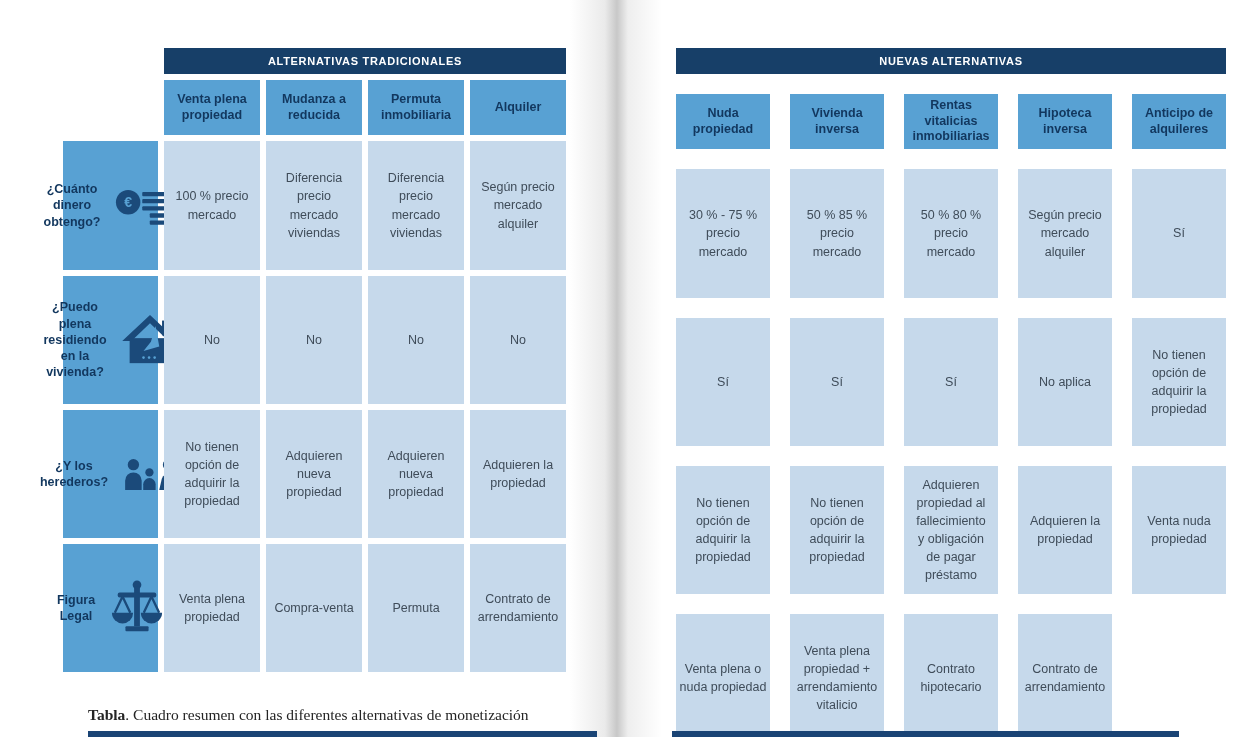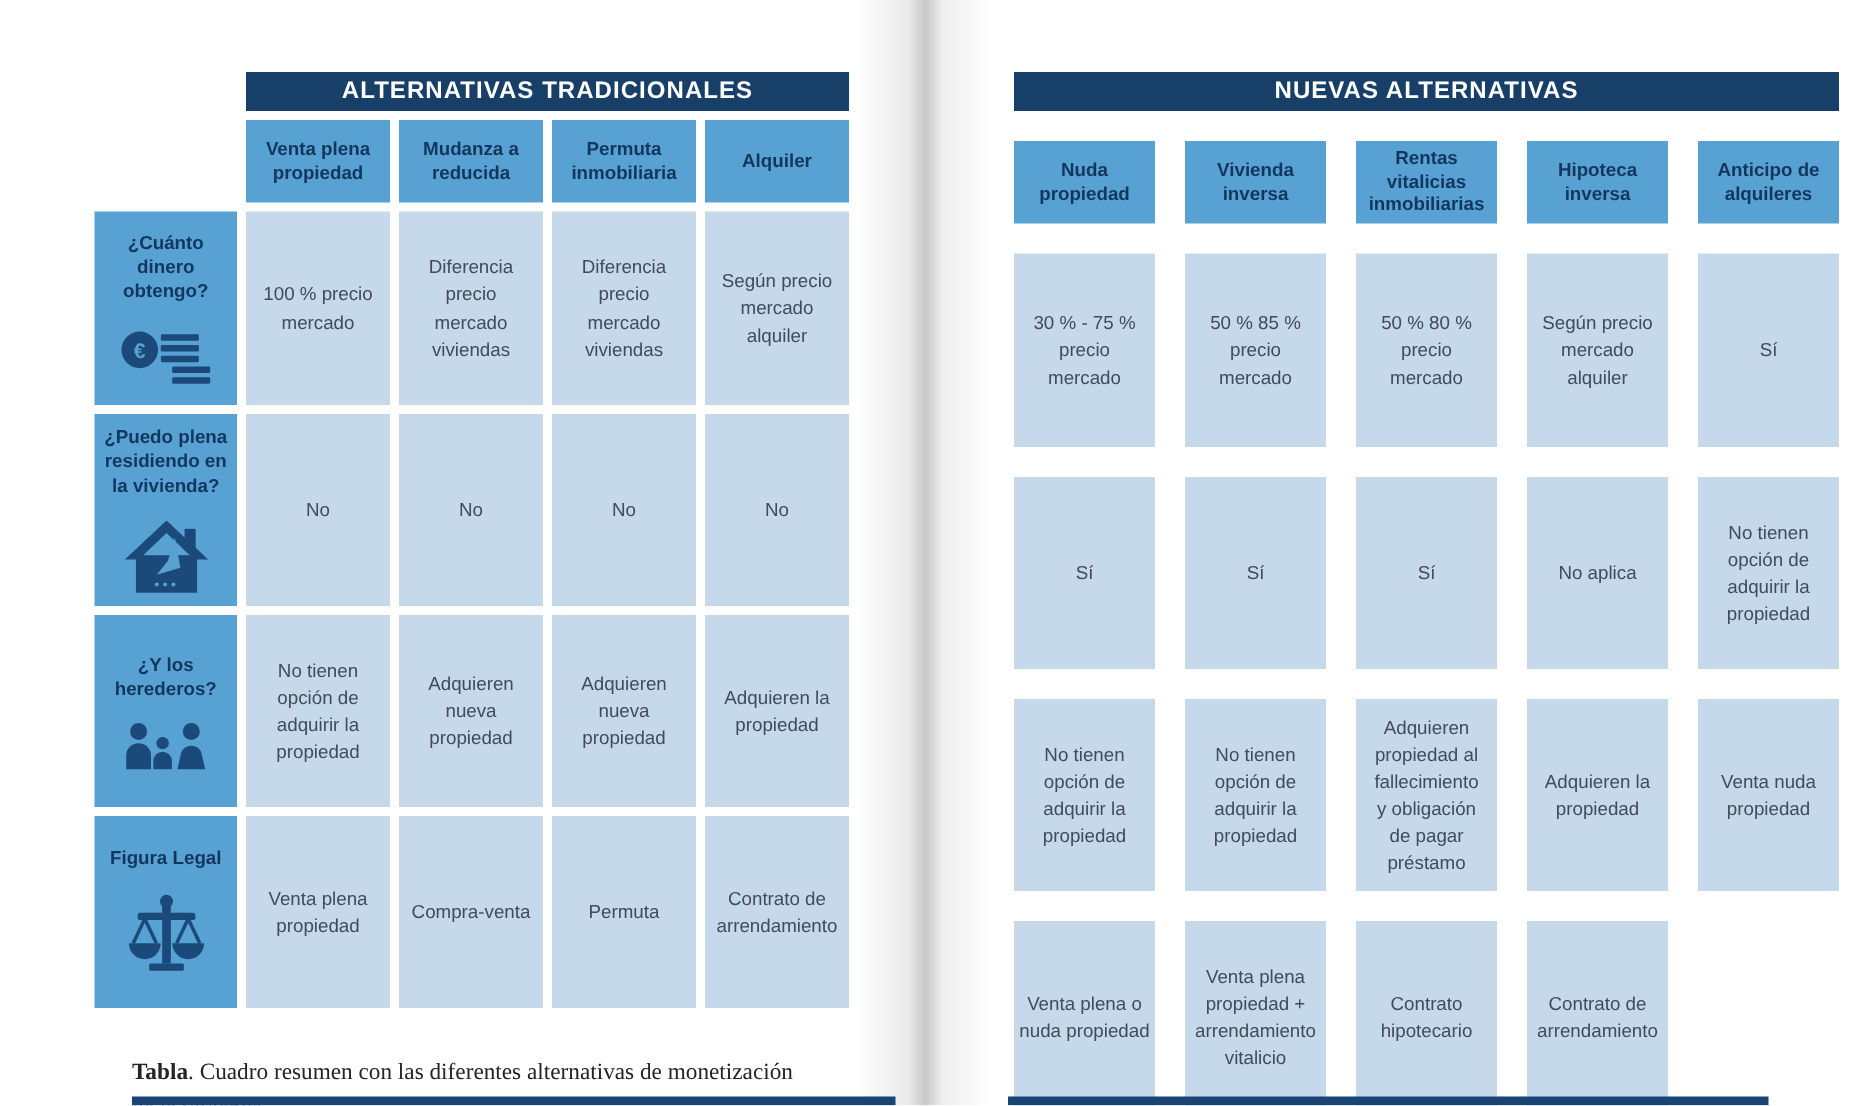--- a/index.html
+++ b/index.html
@@ -23,28 +23,28 @@
     display:grid;grid-template-columns:95px 96px 96px 96px 96px;
     grid-template-rows:26px 55px 129px 128px 128px 128px;gap:6px;
   }
   .rgrid{
     position:absolute;left:676px;top:48px;
     display:grid;grid-template-columns:repeat(5,94px);
     grid-template-rows:26px 55px 129px 128px 128px 128px;gap:20px;
   }
   .navybar{
     background:#173F68;color:#ffffff;display:flex;align-items:center;justify-content:center;
-    font-size:16px;font-weight:bold;letter-spacing:0.7px;
+    font-size:11px;font-weight:bold;letter-spacing:0.7px;
   }
   .chead{
     background:#58A1D3;color:#12375E;display:flex;align-items:center;justify-content:center;
     text-align:center;font-size:12.5px;font-weight:bold;line-height:1.25;padding:2px 4px;box-sizing:border-box;
   }
   .rhead{
-    background:#58A1D3;color:#12375E;display:flex;flex-direction:column;align-items:center;justify-content:center;
+    background:#58A1D3;color:#12375E;display:flex;flex-direction:row;align-items:center;justify-content:center;
     text-align:center;font-size:12.5px;font-weight:bold;line-height:1.3;gap:15px;padding:6px 6px;box-sizing:border-box;
   }
   .cell{
     background:#C6D9EB;color:#3F4C59;display:flex;align-items:center;justify-content:center;
     text-align:center;font-size:12.5px;line-height:1.45;padding:4px 5px;box-sizing:border-box;
   }
   .icon{display:block;line-height:0;}
   .icon svg{display:block;}
   
   .caption{

